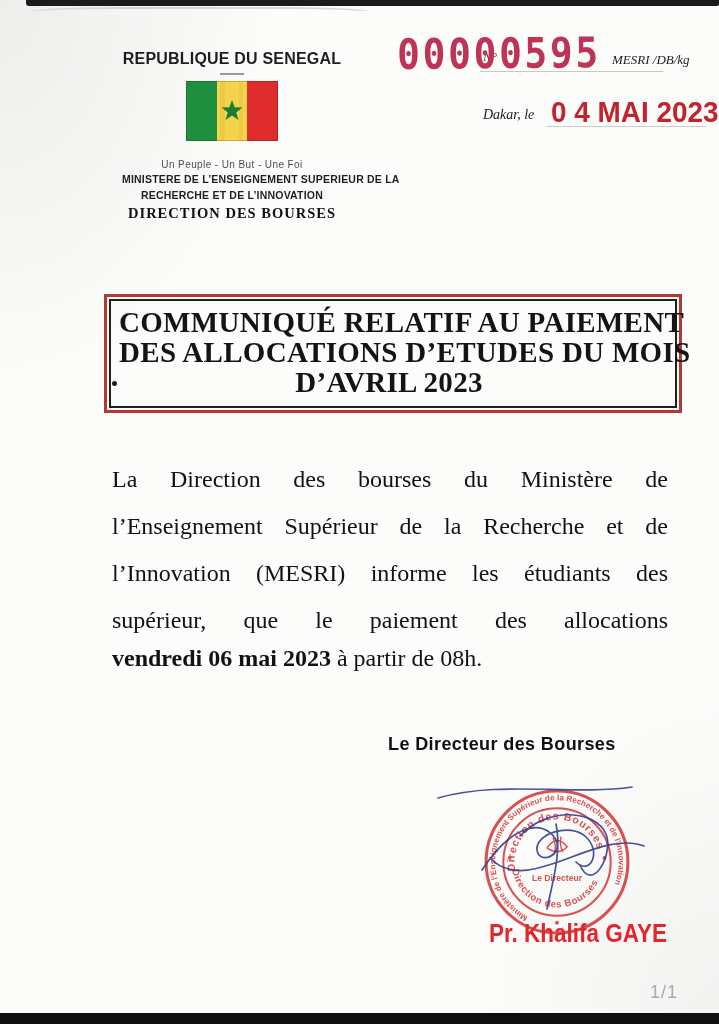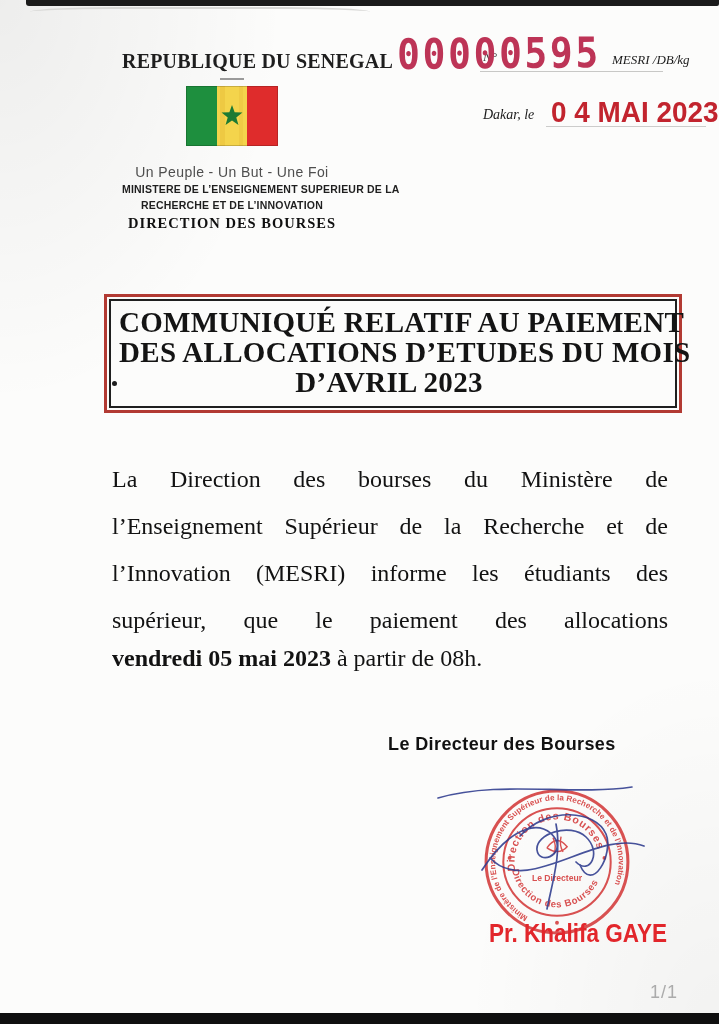--- a/index.html
+++ b/index.html
@@ -36,31 +36,31 @@
     font-family: "Liberation Sans", sans-serif;
     font-size: 18px; color: #ababab; letter-spacing: 1px;
   }
 
   
   .header-left {
     position: absolute; top: 50px; left: 122px; width: 220px;
     text-align: center;
   }
   .republic {
-    font-family: Liberation Serif, serif;
-    font-weight: 700; font-size: 20px; color: #1e1e1e;
+    font-family: Liberation Sans, sans-serif;
+    font-weight: 700; font-size: 16px; color: #1e1e1e;
     letter-spacing: 0.2px; white-space: nowrap;
   }
   .republic-dash {
     width: 24px; height: 2px; background: #9a9a9a; margin: 5px auto 6px auto;
   }
   .flag-wrap { width: 92px; height: 60px; margin: 2px auto 4px auto; }
   .motto {
     font-family: "Liberation Sans", sans-serif;
-    font-size: 14px; color: #4e4e4e; letter-spacing: 0.4px;
+    font-size: 10px; color: #4e4e4e; letter-spacing: 0.4px;
     margin-top: 18px; white-space: nowrap;
   }
   .ministry {
     font-family: "Liberation Sans", sans-serif;
     font-weight: 700; font-size: 10.5px; color: #1f1f1f;
     line-height: 13px; letter-spacing: 0.2px; margin-top: 3px;
     white-space: nowrap;
   }
   .direction {
     font-family: "Liberation Serif", serif;
@@ -197,21 +197,21 @@
       <div class="title-line">D’AVRIL 2023</div>
     </div>
   </div>
   <div class="stray-dot"></div>
 
   <div class="body-text">
     <div class="jline">La Direction des bourses du Ministère de</div>
     <div class="jline">l’Enseignement Supérieur de la Recherche et de</div>
     <div class="jline">l’Innovation (MESRI) informe les étudiants des</div>
     <div class="jline">supérieur, que le paiement des allocations</div>
-    <div class="last-line"><span class="bold">vendredi 05 mai 2023</span><span> à partir de 08h.</span></div>
+    <div class="last-line"><span class="bold">vendredi 06 mai 2023</span><span> à partir de 08h.</span></div>
   </div>
 
   <div class="sig-title">Le Directeur des Bourses</div>
 
   <div class="seal-wrap">
     <svg width="154" height="154" viewBox="0 0 152 152">
       <defs>
         <path id="arcOuter" d="M 47.4 129.9 A 61 61 0 1 1 104.6 129.9" fill="none"></path>
         <path id="arcInnerTop" d="M 34.9 84.7 A 42 42 0 1 1 117.1 84.7" fill="none"></path>
         <path id="arcInnerBottom" d="M 31.7 83.8 A 45 45 0 0 0 120.3 83.8" fill="none"></path>

